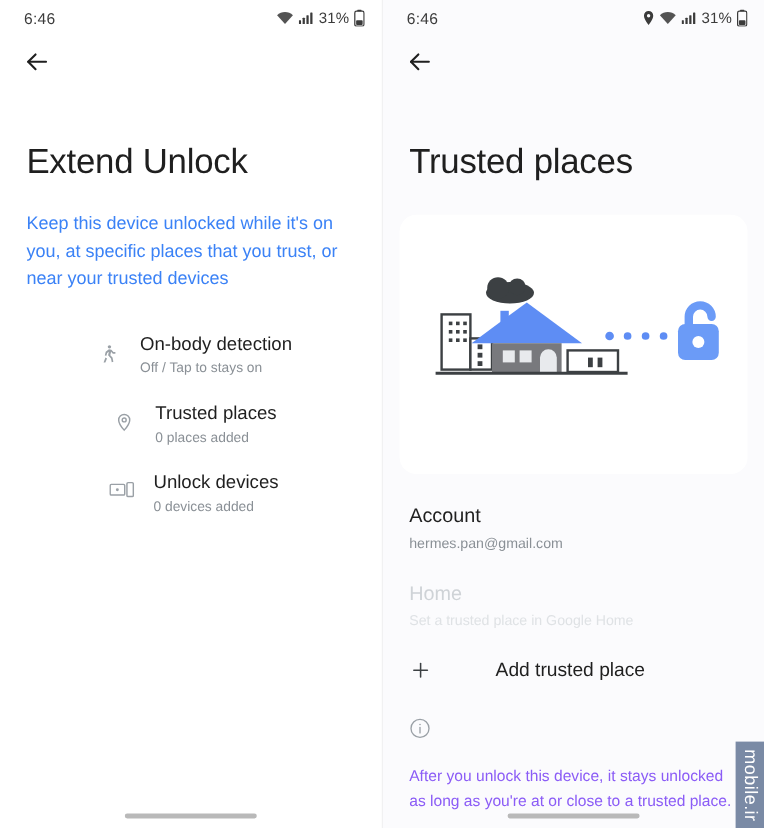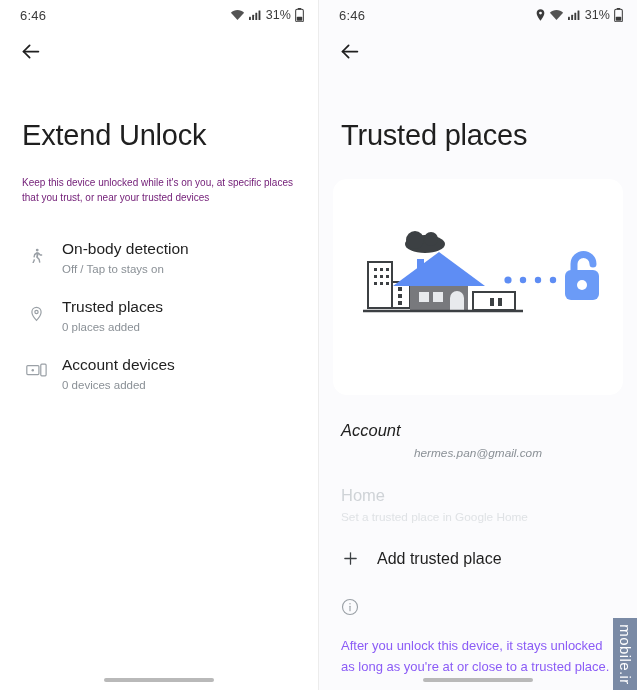--- a/index.html
+++ b/index.html
@@ -37,58 +37,58 @@
   
   .page-title {
     font-size:29px; color:#1f1f1f; font-weight:400;
     letter-spacing:-0.2px; line-height:1.2;
   }
   .left-title  { margin:46px 0 0 22px; }
   .right-title { margin:46px 0 0 22px; }
 
   .page-desc {
     margin:22px 22px 0 22px;
-    font-size:10px; line-height:1.55; color:#701a75;
+    font-size:15px; line-height:1.55; color:#3b82f6;
   }
 
   
   .settings-list { margin-top:22px; }
   .list-row {
     display:flex; align-items:flex-start;
-    padding:11px 20px 11px 20px; cursor:pointer;
+    padding:11px 20px 11px 20px; cursor:pointer;justify-content:center;
   }
   .list-icon {
     width:32px; min-width:32px; display:flex; justify-content:center;
     padding-top:7px; color:#9aa0a6;
   }
   .list-text { padding-left:10px; }
   .list-title { font-size:15.5px; color:#1f1f1f; line-height:1.35; }
   .list-sub   { font-size:11.5px; color:#8a9096; margin-top:3px; }
 
   
   .illus-card {
     margin:26px 14px 0 14px;
     height:216px;
     background:#ffffff;
     border-radius:14px;
     display:flex; align-items:center; justify-content:center;
   }
   .illus-card svg { display:block; }
 
   
-  .acct-block { margin:26px 22px 0 22px;font-style:italic; }
+  .acct-block { margin:26px 22px 0 22px; }
   .acct-title { font-size:16.5px; color:#1f1f1f; }
-  .acct-mail  { font-size:11.8px; color:#8a9096; margin-top:6px;text-align:center; }
+  .acct-mail  { font-size:11.8px; color:#8a9096; margin-top:6px; }
 
   .home-block { margin:26px 22px 0 22px; }
   .home-title { font-size:16.5px; color:#cfd3d7; }
   .home-sub   { font-size:11.8px; color:#dfe2e5; margin-top:5px; }
 
   .add-row {
-    display:flex; align-items:center; margin:26px 22px 0 18px; cursor:pointer;
+    display:flex; align-items:center; margin:26px 22px 0 18px; cursor:pointer;gap:36px;
   }
   .add-plus { width:26px; min-width:26px; display:flex; justify-content:center; color:#3c4043; }
   .add-label { font-size:16px; color:#1f1f1f; padding-left:14px; }
 
   .info-block { margin:30px 22px 0 22px; }
   .info-icon { color:#9aa0a6; }
   .info-para {
     font-size:13px; line-height:1.6; color:#8b5cf6; margin-top:16px;
   }
 
@@ -183,21 +183,21 @@
 
       <div class="list-row">
         <div class="list-icon">
           <svg width="21" height="17" viewBox="0 0 26 20" fill="none" stroke="#9aa0a6" stroke-width="1.5">
             <rect x="1" y="4" width="15" height="11" rx="1.2"></rect>
             <circle cx="8.4" cy="9.6" r="1.5" fill="#9aa0a6" stroke="none"></circle>
             <rect x="18.3" y="2.2" width="6.6" height="14.4" rx="1.2"></rect>
           </svg>
         </div>
         <div class="list-text">
-          <div class="list-title">Account devices</div>
+          <div class="list-title">Unlock devices</div>
           <div class="list-sub">0 devices added</div>
         </div>
       </div>
 
     </div>
 
     <div class="gesture">
       <div class="gesture-pill"></div>
     </div>
   </div>

